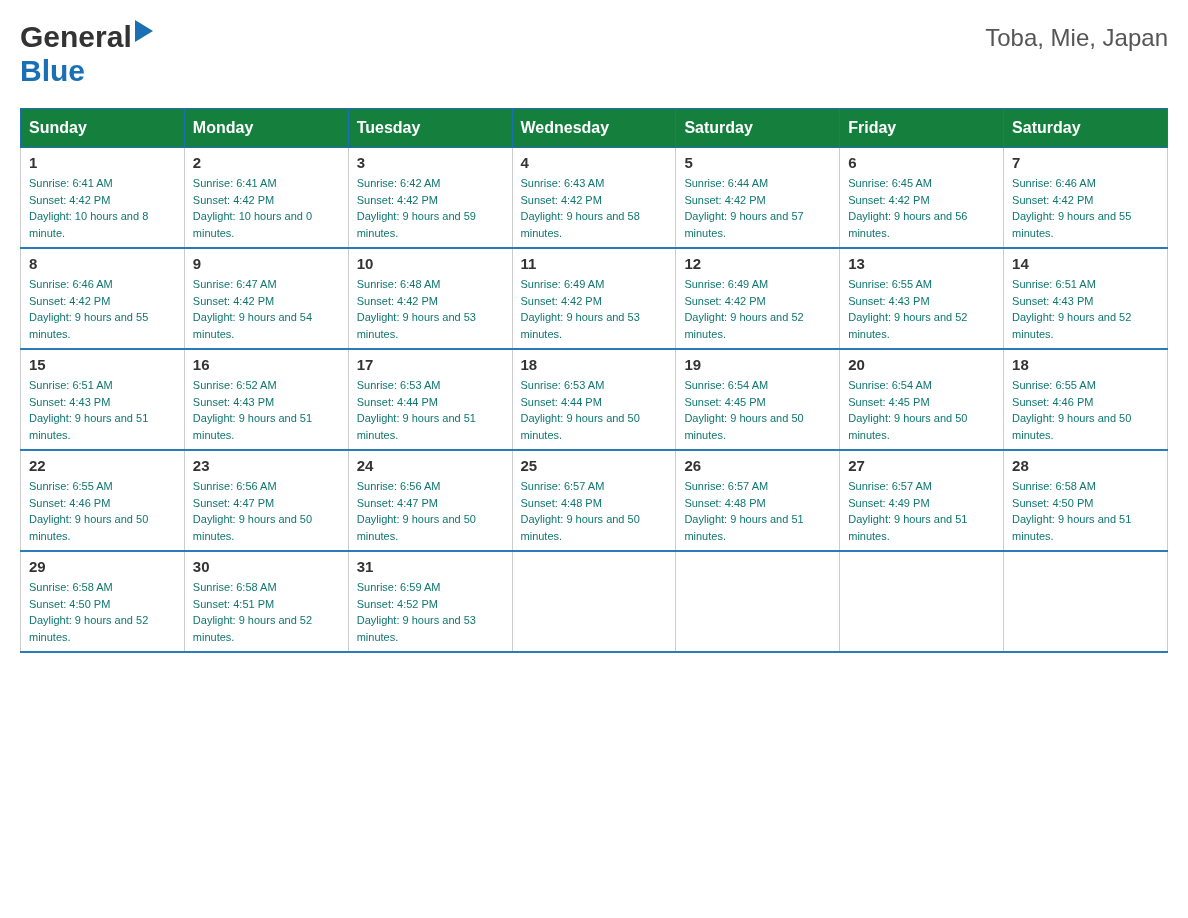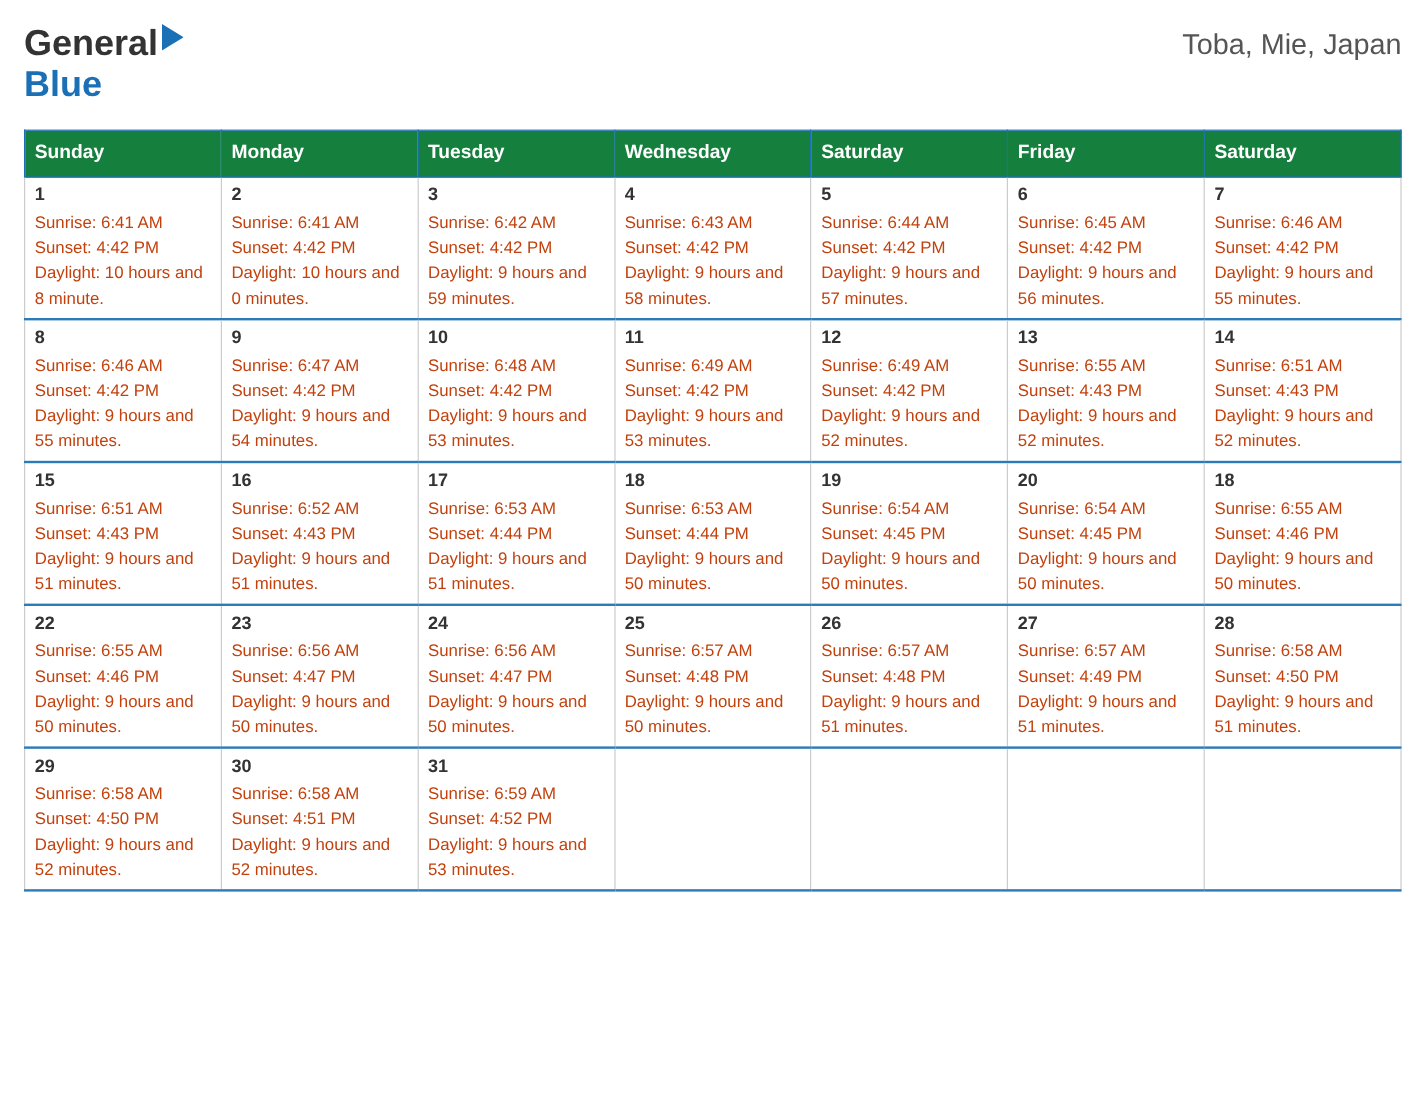--- a/index.html
+++ b/index.html
@@ -61,23 +61,23 @@
     .calendar tr.week-row td {
       border-bottom: 2px solid #2b7bb9;
     }
     .day-num {
       font-size: 15px;
       font-weight: bold;
       display: block;
       margin-bottom: 4px;
     }
     .day-info {
-      font-size: 14px;
+      font-size: 11px;
       line-height: 1.5;
-      color: #c2410c;
+      color: #0f766e;
     }
     .empty-cell {
       background: #fff;
     }
     .logo-wrapper {
       display: flex;
       align-items: flex-start;
     }
     .logo-text-general {
       font-size: 30px;

